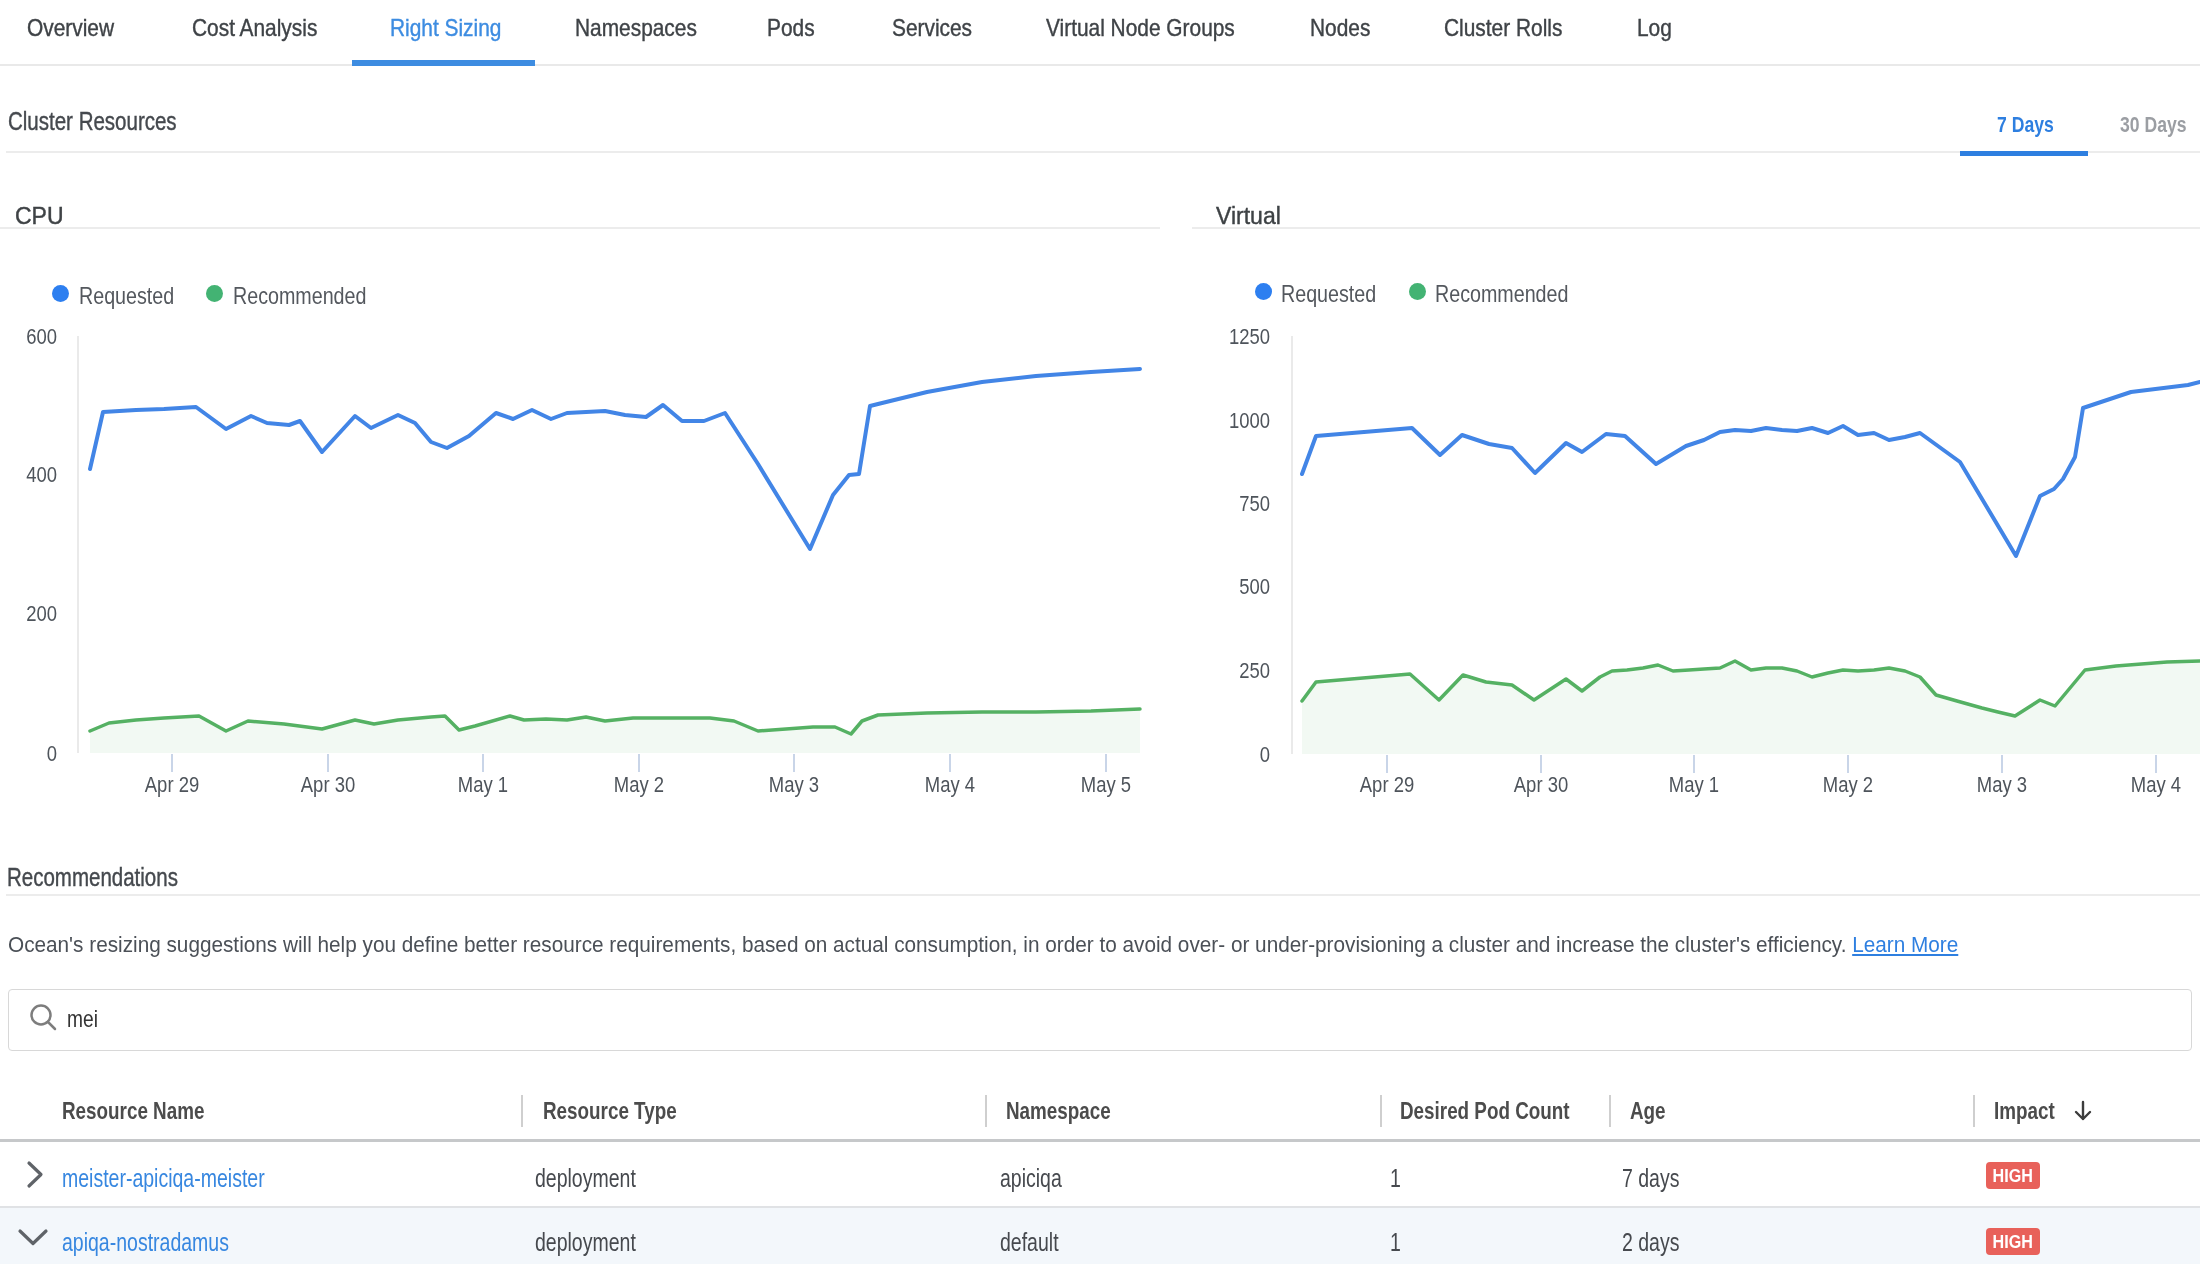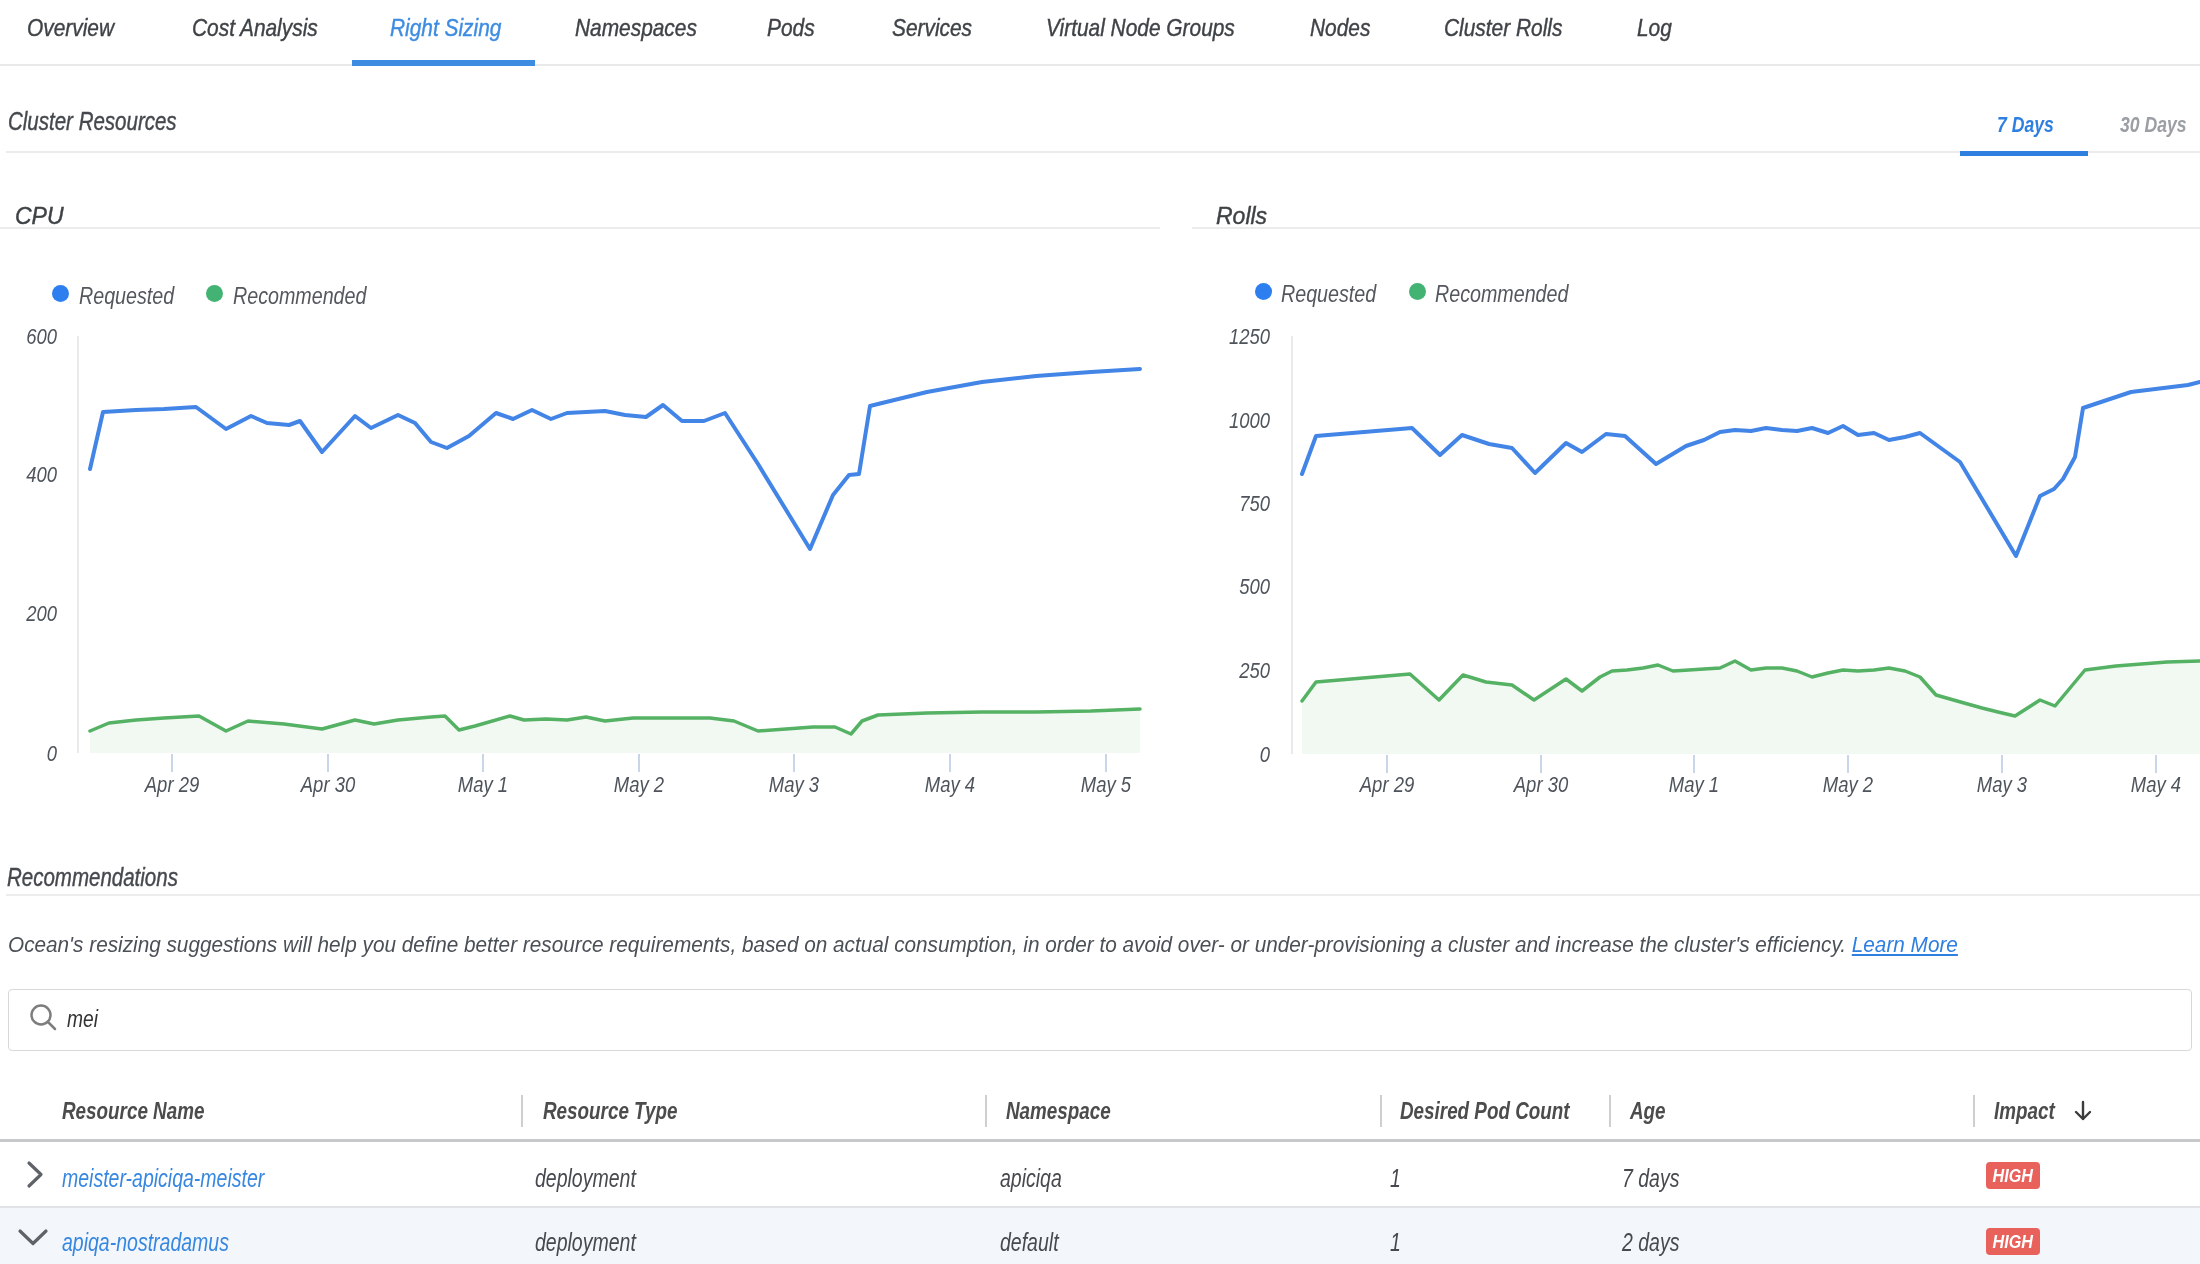--- a/index.html
+++ b/index.html
@@ -1,18 +1,18 @@
 <!DOCTYPE html>
 <html><head>
 <meta charset="utf-8">
 <style>
   * { margin:0; padding:0; box-sizing:border-box; }
   html,body { background:#fff; }
   body { font-family:"Liberation Sans", sans-serif; }
-  #page { position:relative; width:2200px; height:1264px; overflow:hidden; background:#fff;font-style:italic; }
+  #page { position:relative; width:2200px; height:1264px; overflow:hidden; background:#fff; }
   .abs { position:absolute; white-space:nowrap; }
   .tab { position:absolute; top:14px; font-size:24px; color:#3f4347; white-space:nowrap; transform:scaleX(0.87); transform-origin:0 50%; -webkit-text-stroke:0.4px currentColor; }
   .hr { position:absolute; height:2px; background:#ececec; }
 </style>
 </head>
 <body>
 <div id="page">
 
   <div class="abs" style="left:0;top:0;width:2200px;height:66px;border-bottom:2px solid #e9e9e9;"></div>
   <span class="tab" style="left:27px;">Overview</span>
@@ -28,21 +28,21 @@
   <div class="abs" style="left:352px;top:60px;width:183px;height:6px;background:#3d8ce1;"></div>
 
   <div class="abs" style="left:8px;top:107px;font-size:25px;color:#45494e;transform:scaleX(0.82);transform-origin:0 50%;-webkit-text-stroke:0.4px #45494e;">Cluster Resources</div>
   <div class="abs" style="left:1997px;top:112px;font-size:22px;font-weight:bold;color:#2e7fe0;transform:scaleX(0.8);transform-origin:0 50%;">7 Days</div>
   <div class="abs" style="left:2120px;top:112px;font-size:22px;font-weight:bold;color:#9b9ea3;transform:scaleX(0.8);transform-origin:0 50%;">30 Days</div>
   <div class="hr" style="left:6px;top:151px;width:2194px;"></div>
   <div class="abs" style="left:1960px;top:151px;width:128px;height:5px;background:#2e7fe0;"></div>
 
   <div class="abs" style="left:15px;top:203px;font-size:23px;color:#3e4245;-webkit-text-stroke:0.4px #3e4245;">CPU</div>
   <div class="hr" style="left:0;top:227px;width:1160px;height:2px;"></div>
-  <div class="abs" style="left:1216px;top:203px;font-size:23px;color:#3e4245;-webkit-text-stroke:0.4px #3e4245;">Rolls</div>
+  <div class="abs" style="left:1216px;top:203px;font-size:23px;color:#3e4245;-webkit-text-stroke:0.4px #3e4245;">Virtual</div>
   <div class="hr" style="left:1192px;top:227px;width:1008px;height:2px;"></div>
 
   <div class="abs" style="left:52px;top:285px;width:17px;height:17px;border-radius:50%;background:#2d7ff0;"></div>
   <div class="abs" style="left:79px;top:282px;font-size:24px;color:#54585e;transform:scaleX(0.82);transform-origin:0 50%;">Requested</div>
   <div class="abs" style="left:206px;top:285px;width:17px;height:17px;border-radius:50%;background:#43b373;"></div>
   <div class="abs" style="left:233px;top:282px;font-size:24px;color:#54585e;transform:scaleX(0.82);transform-origin:0 50%;">Recommended</div>
 
   <div class="abs" style="left:1255px;top:283px;width:17px;height:17px;border-radius:50%;background:#2d7ff0;"></div>
   <div class="abs" style="left:1281px;top:280px;font-size:24px;color:#54585e;transform:scaleX(0.82);transform-origin:0 50%;">Requested</div>
   <div class="abs" style="left:1409px;top:283px;width:17px;height:17px;border-radius:50%;background:#43b373;"></div>

